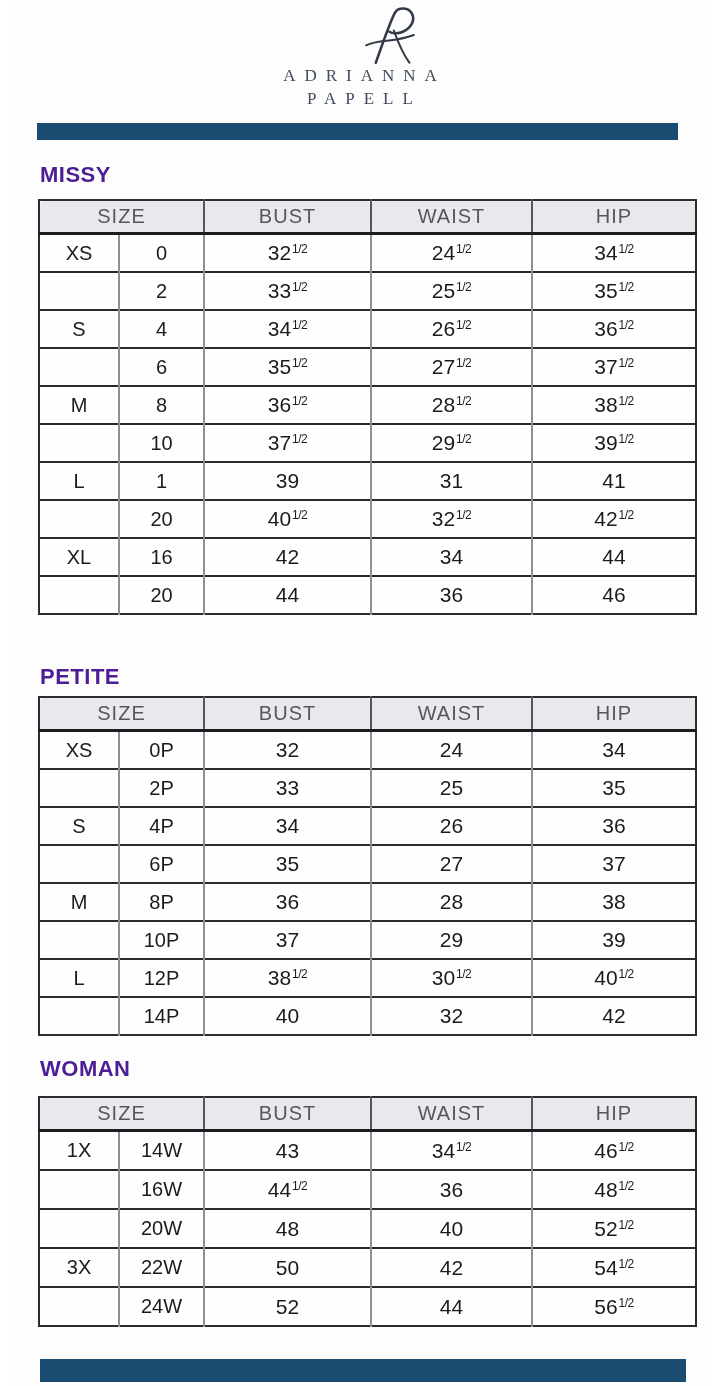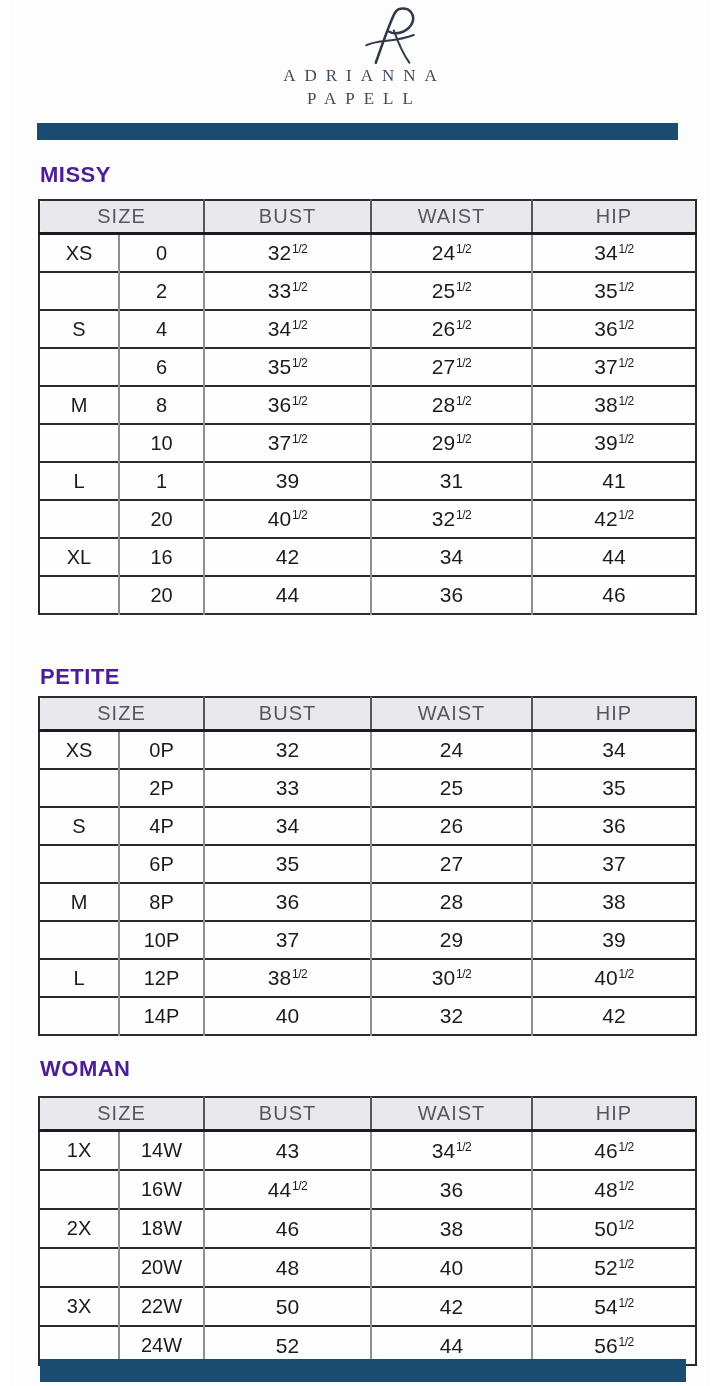--- a/index.html
+++ b/index.html
@@ -342,27 +342,20 @@
             <td class="cell-meas">46<sup class="fr">1/2</sup></td>
           </tr>
           <tr>
             <td class="cell-letter"></td>
             <td class="cell-size">16W</td>
             <td class="cell-meas">44<sup class="fr">1/2</sup></td>
             <td class="cell-meas">36</td>
             <td class="cell-meas">48<sup class="fr">1/2</sup></td>
           </tr>
           <tr>
-            <td class="cell-letter">2X</td>
-            <td class="cell-size">18W</td>
-            <td class="cell-meas">46</td>
-            <td class="cell-meas">38</td>
-            <td class="cell-meas">50<sup class="fr">1/2</sup></td>
-          </tr>
-          <tr>
             <td class="cell-letter"></td>
             <td class="cell-size">20W</td>
             <td class="cell-meas">48</td>
             <td class="cell-meas">40</td>
             <td class="cell-meas">52<sup class="fr">1/2</sup></td>
           </tr>
           <tr>
             <td class="cell-letter">3X</td>
             <td class="cell-size">22W</td>
             <td class="cell-meas">50</td>

